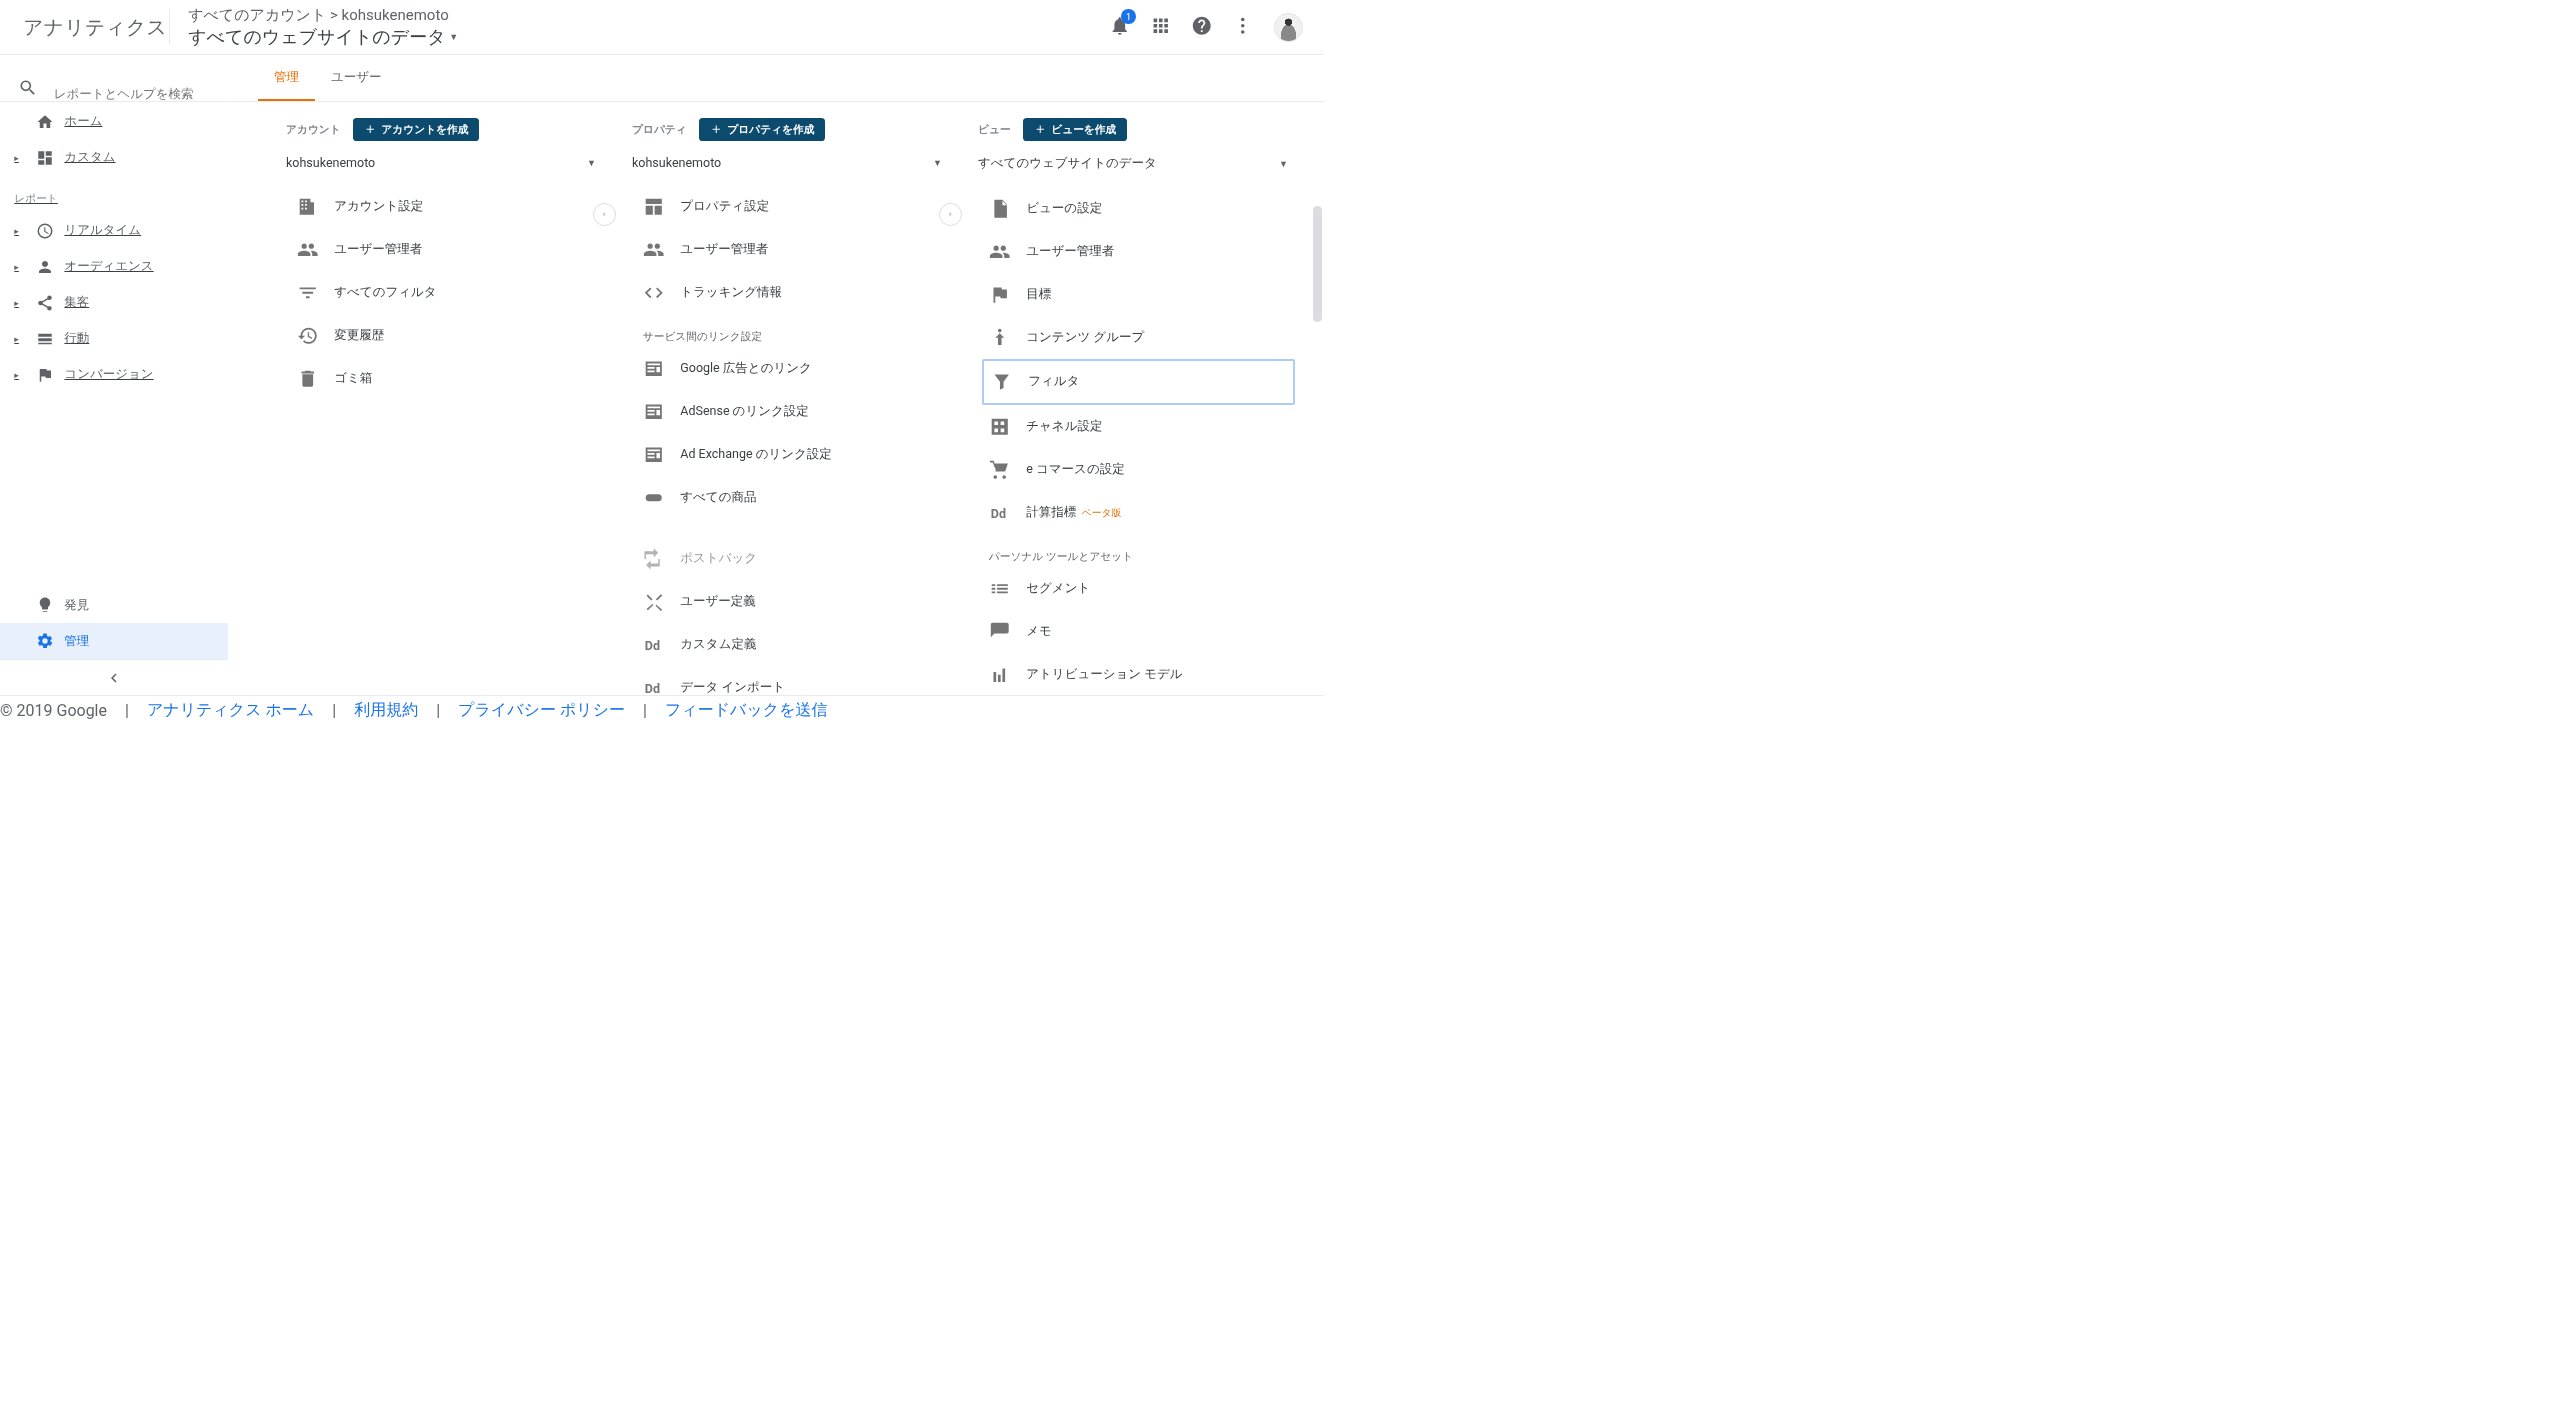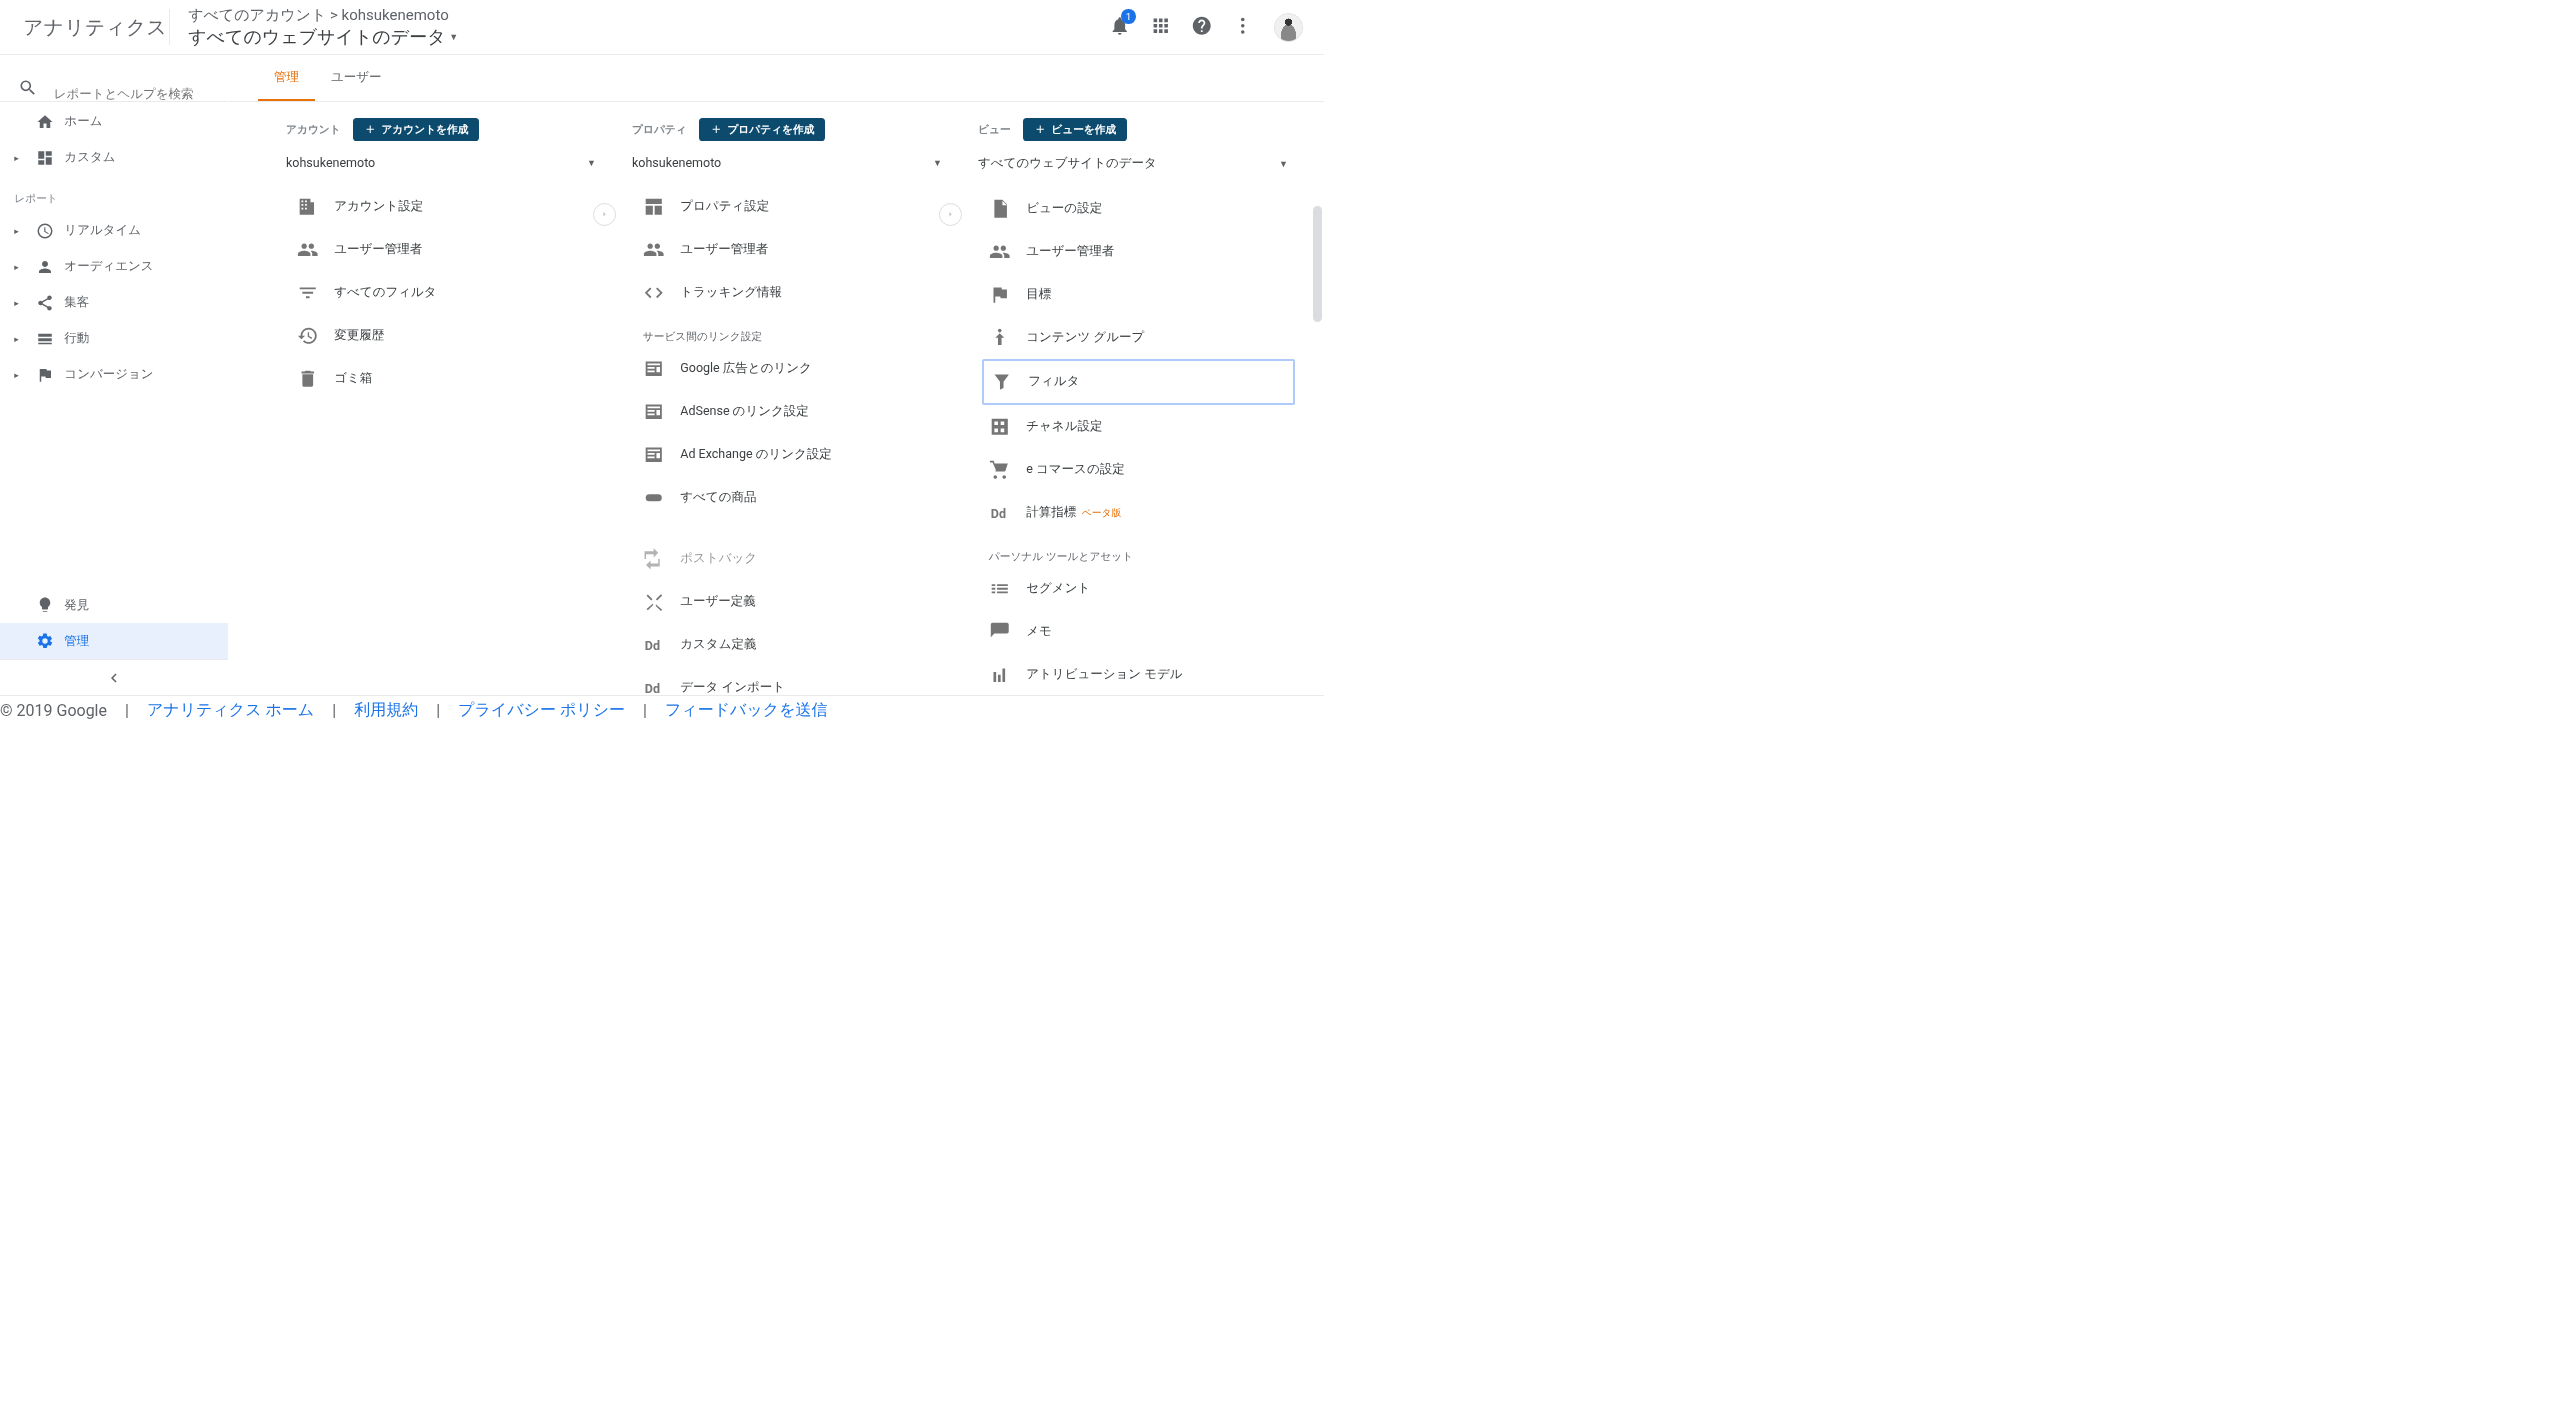--- a/index.html
+++ b/index.html
@@ -18,21 +18,21 @@
 .badge { position: absolute; top: -5.4px; right: -5.4px; background: #1a73e8; color: #fff; font-size: 9.8px; border-radius: 50%; width: 14.3px; height: 14.3px; display: flex; align-items: center; justify-content: center; }
 .avatar { width: 29px; height: 29px; border-radius: 50%; background: linear-gradient(#e0e0e0 60%, #fff 60%); border: 0.9px solid #ddd; overflow: hidden; }
 .avatar-inner { width: 100%; height: 100%; background: radial-gradient(circle at 50% 30%, #333 0 15%, transparent 16%), radial-gradient(ellipse at 50% 85%, #888 0 40%, transparent 41%), #f0f0f0; }
 
 
 .body-wrap { display: flex; height: calc(100% - 55px - 30px); }
 .sidebar { width: 229px; border-right: 0.9px solid transparent; display: flex; flex-direction: column; }
 .search-row { display: flex; align-items: flex-end; height: 47px; padding: 0 18px; gap: 16px; border-bottom: 0.9px solid #e8eaed; }
 .search-row input { border: none; outline: none; font-size: 12.5px; color: #5f6368; flex: 1; }
 .search-row svg { fill: #5f6368; width: 19.7px; height: 19.7px; }
-.nav { flex: 1; overflow-y: auto; padding-top: 1.8px; }
+.nav { flex: 1; overflow-y: auto; padding-top: 1.8px; text-decoration: underline; }
 .nav-item { display: flex; align-items: center; height: 36px; padding: 0 14.3px; gap: 10.7px; color: #5f6368; cursor: pointer; }
 .nav-item.active { background: #e8f0fe; color: #1a73e8; }
 .nav-item.active svg { fill: #1a73e8; }
 .nav-item svg { fill: #5f6368; width: 18px; height: 18px; flex-shrink: 0; }
 .chev { width: 10.7px; font-size: 9px; color: #5f6368; }
 .section-label { font-size: 10.7px; color: #80868b; padding: 16px 14.3px 7.2px; text-transform: none; }
 .sidebar-bottom { border-top: 0; }
 .collapse-btn { height: 36px; display: flex; align-items: center; justify-content: center; border-top: 0.9px solid #e8eaed; cursor: pointer; }
 .collapse-btn svg { fill: #5f6368; width: 18px; height: 18px; }
 

